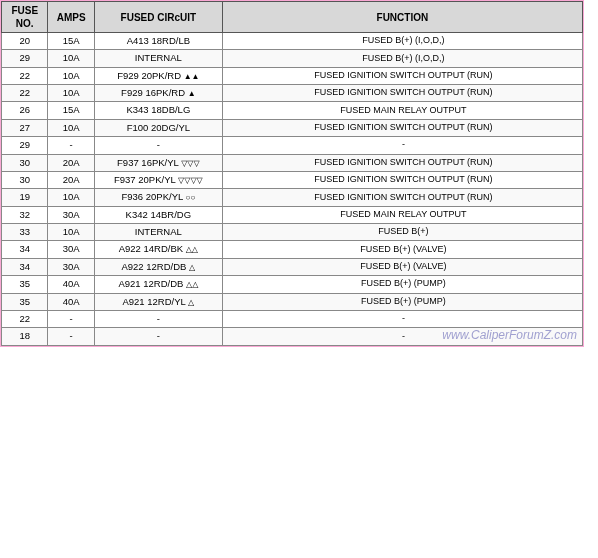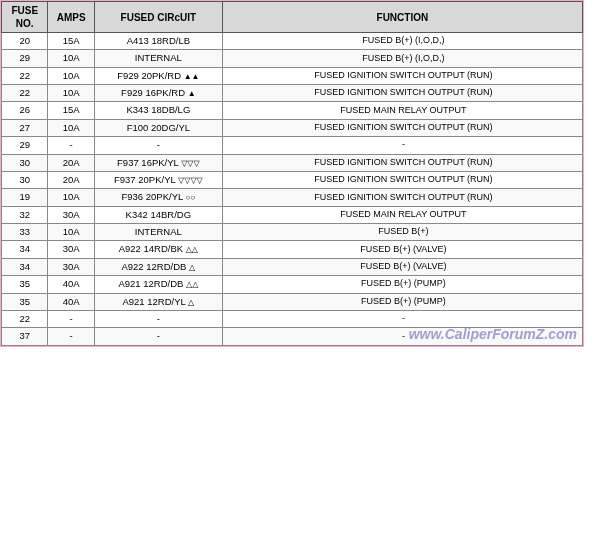--- a/index.html
+++ b/index.html
@@ -40,24 +40,24 @@
       font-size: 9px;
     }
     col.fuse-no { width: 8%; }
     col.amps { width: 8%; }
     col.fused-circuit { width: 22%; }
     col.function { width: 62%; }
     .watermark {
       position: absolute;
       bottom: 4px;
       right: 6px;
-      font-size: 14px;
+      font-size: 12px;
       color: rgba(100,100,180,0.6);
       font-style: italic;
-      font-weight: bold;
+      font-weight: normal;
       margin-left: 16px;
     }
     tr:nth-child(even) td { background: #f9f9f9; }
     tr:nth-child(odd) td { background: #ffffff; }
     .sym { font-size: 8px; }
   </style>
 </head>
 <body>
 
 <div class="table-container">
@@ -173,21 +173,21 @@
     <td>A921 12RD/YL <span class="sym">△</span></td>
     <td class="function-col">FUSED B(+) (PUMP)</td>
   </tr>
         <tr>
     <td>22</td>
     <td>-</td>
     <td>-</td>
     <td class="function-col">-</td>
   </tr>
         <tr>
-    <td>37</td>
+    <td>18</td>
     <td>-</td>
     <td>-</td>
     <td class="function-col">-</td>
   </tr>
       </tbody>
   </table>
   <div class="watermark">www.CaliperForumZ.com</div>
 </div>
 
 </body></html>

